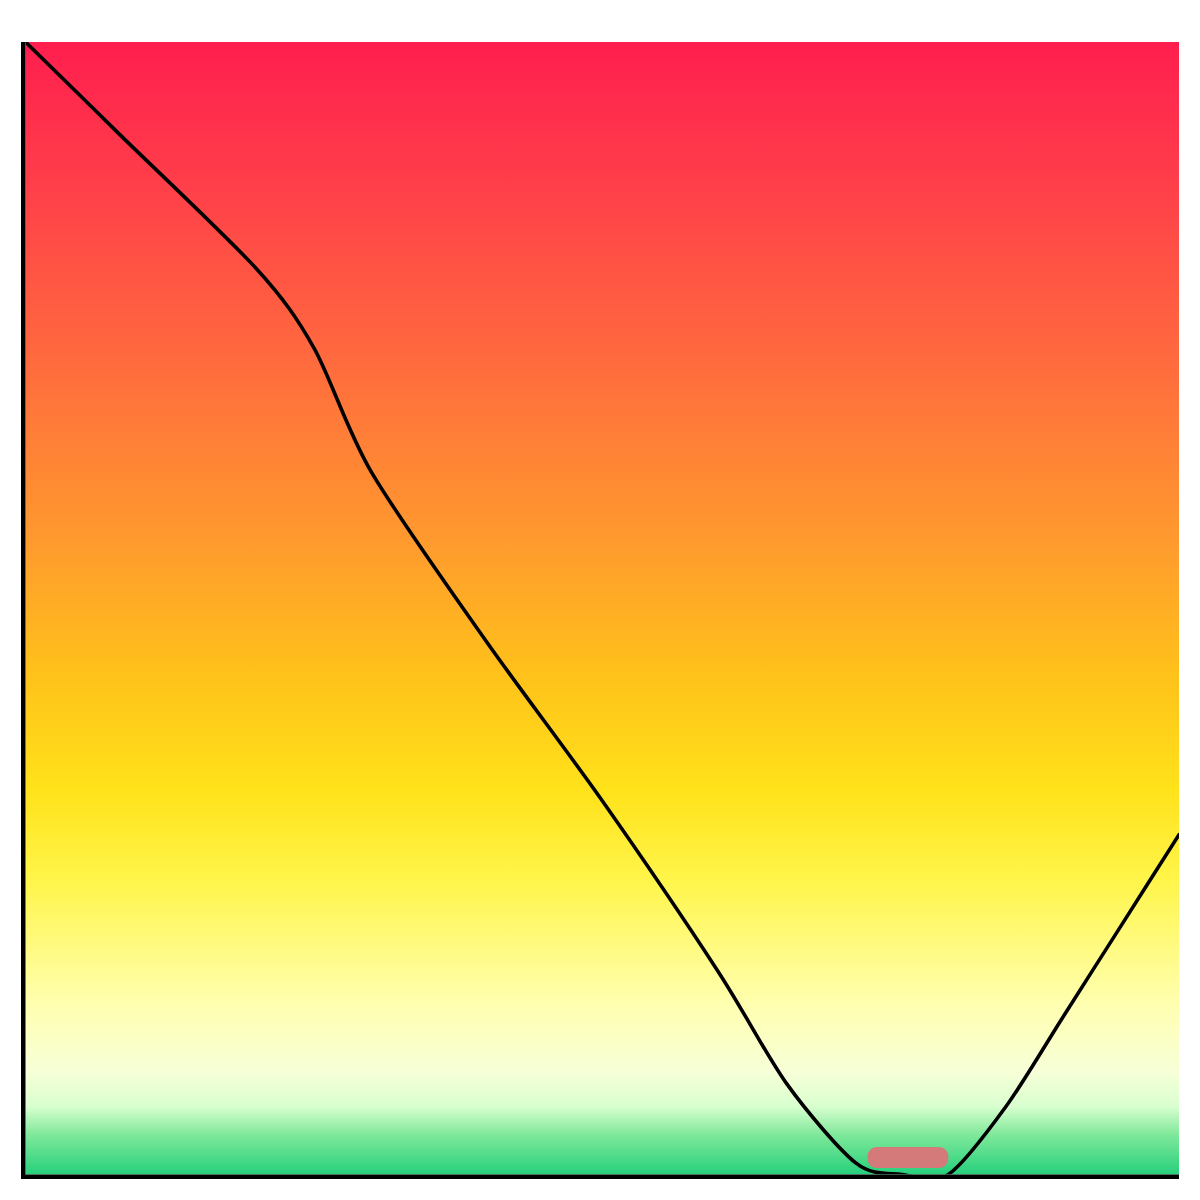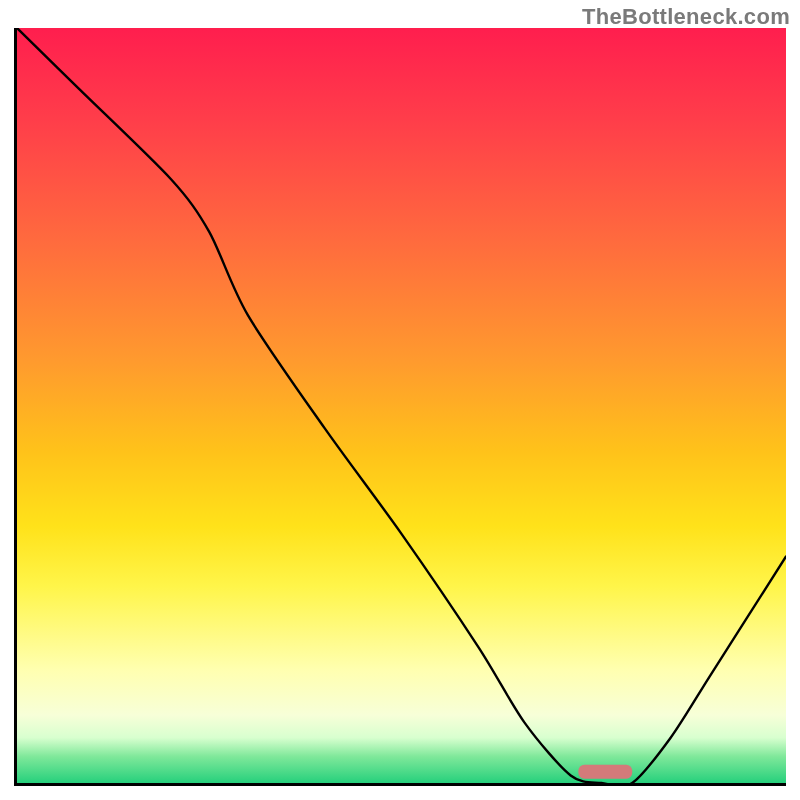--- a/index.html
+++ b/index.html
@@ -57,21 +57,20 @@
     left: 0;
     top: 0;
     width: 100%;
     height: 100%;
   }
 </style>
 </head>
 <body>
 
 <div class="container">
-  <div class="watermark">TheBottleneck.com</div>
 
   <div class="plot-area">
     <svg class="plot-svg" viewBox="0 0 772 758" preserveAspectRatio="none">
       <g>
         <path id="curve-path" fill="none" stroke="#000000" stroke-width="2.4" stroke-linecap="round" stroke-linejoin="round" d="M 0.00 0.00 C 8.75 8.59, 39.89 39.16, 61.76 60.64 C 83.63 82.12, 135.81 131.20, 154.40 151.60 C 172.99 172.00, 182.06 185.33, 193.00 204.66 C 203.94 223.99, 215.19 260.12, 231.60 288.04 C 248.00 315.96, 286.93 370.60, 308.80 401.74 C 330.67 432.88, 364.13 476.72, 386.00 507.86 C 407.87 539.00, 445.70 594.71, 463.20 621.56 C 480.70 648.41, 496.40 679.10, 509.52 697.36 C 522.64 715.62, 544.90 741.83, 555.84 750.42 C 566.78 759.01, 577.97 756.93, 586.72 758.00 C 595.47 759.07, 607.76 764.44, 617.60 758.00 C 627.44 751.56, 645.26 727.55, 656.20 712.52 C 667.14 697.49, 683.86 669.06, 694.80 651.88 C 705.74 634.70, 722.46 608.42, 733.40 591.24 C 744.34 574.06, 766.53 539.19, 772.00 530.60"></path>
       </g>
       <g>
         <rect id="marker-rect" rx="6" ry="6" fill="#d47a7a" x="563.56" y="739.63" width="54.04" height="14"></rect>
       </g>
     </svg>

